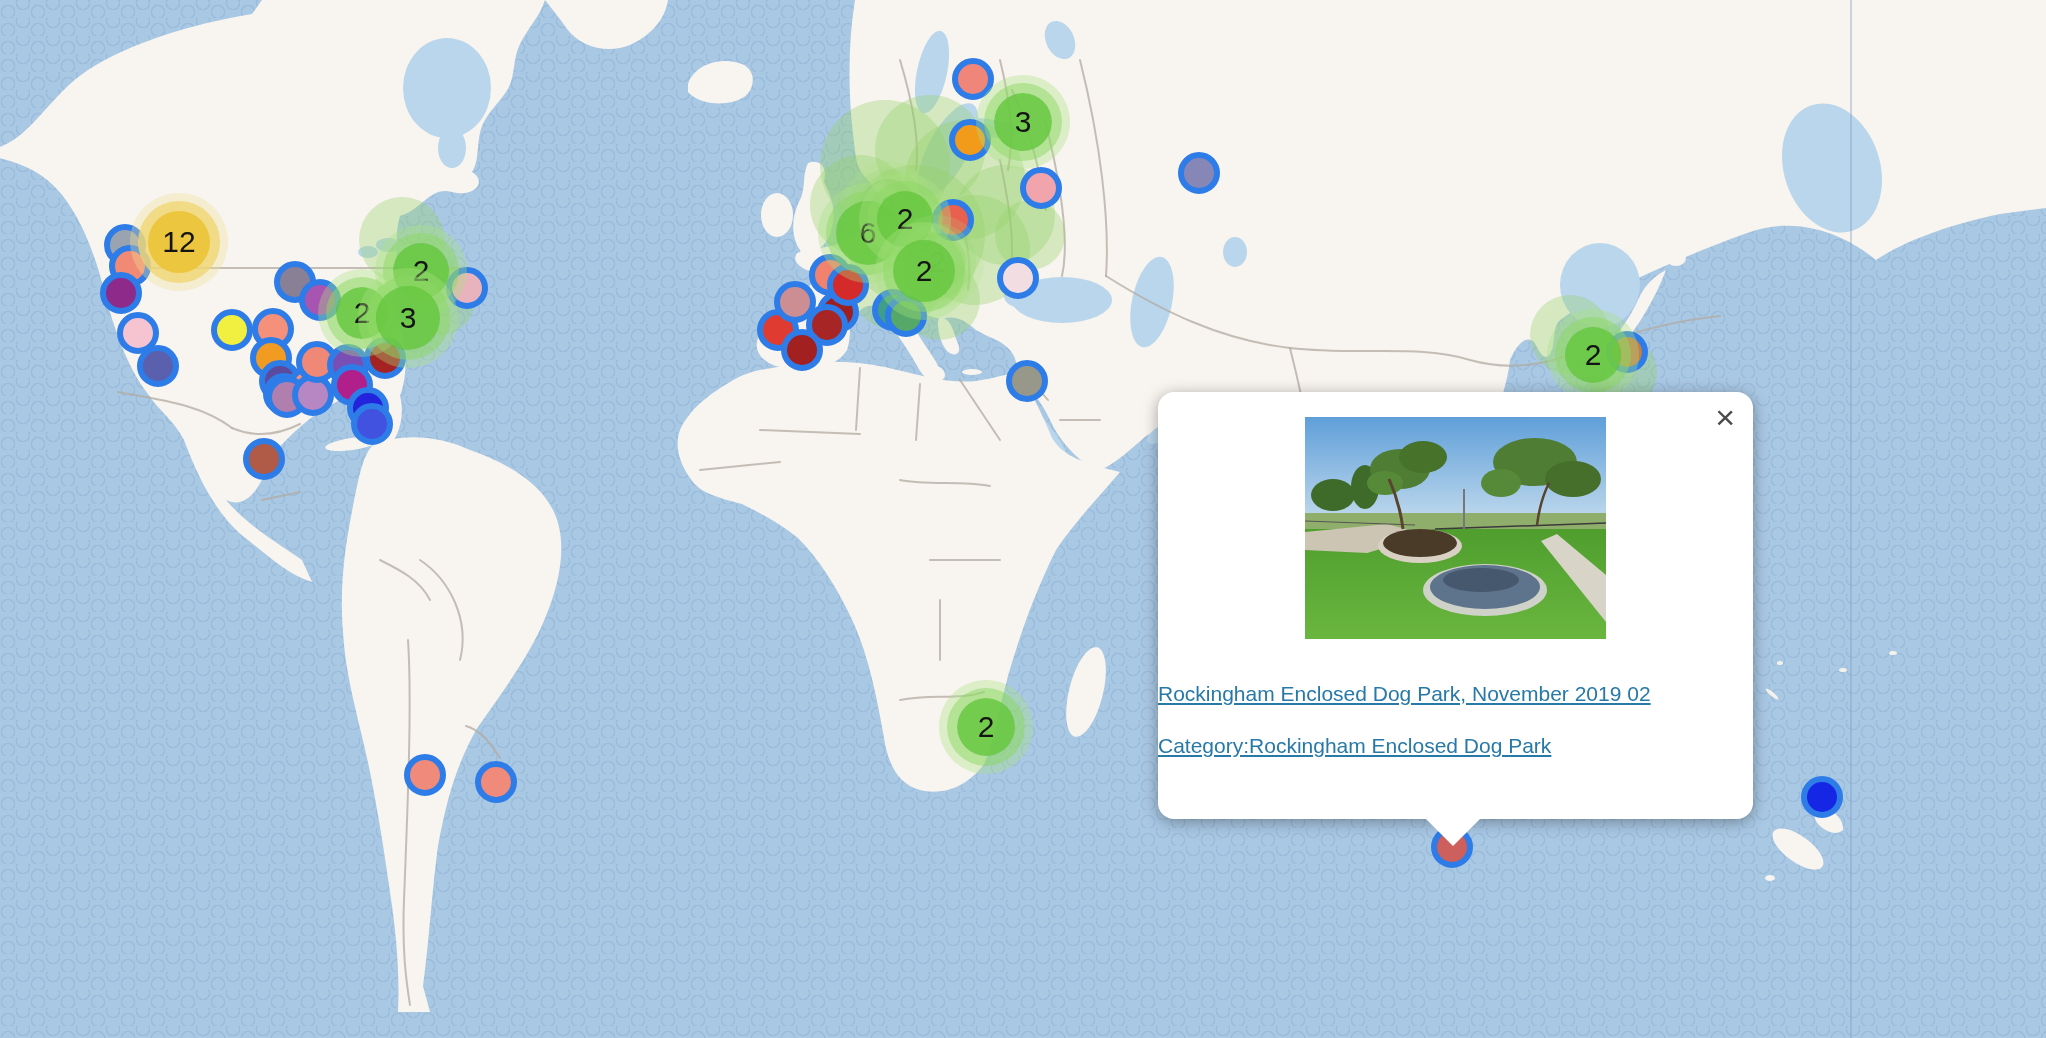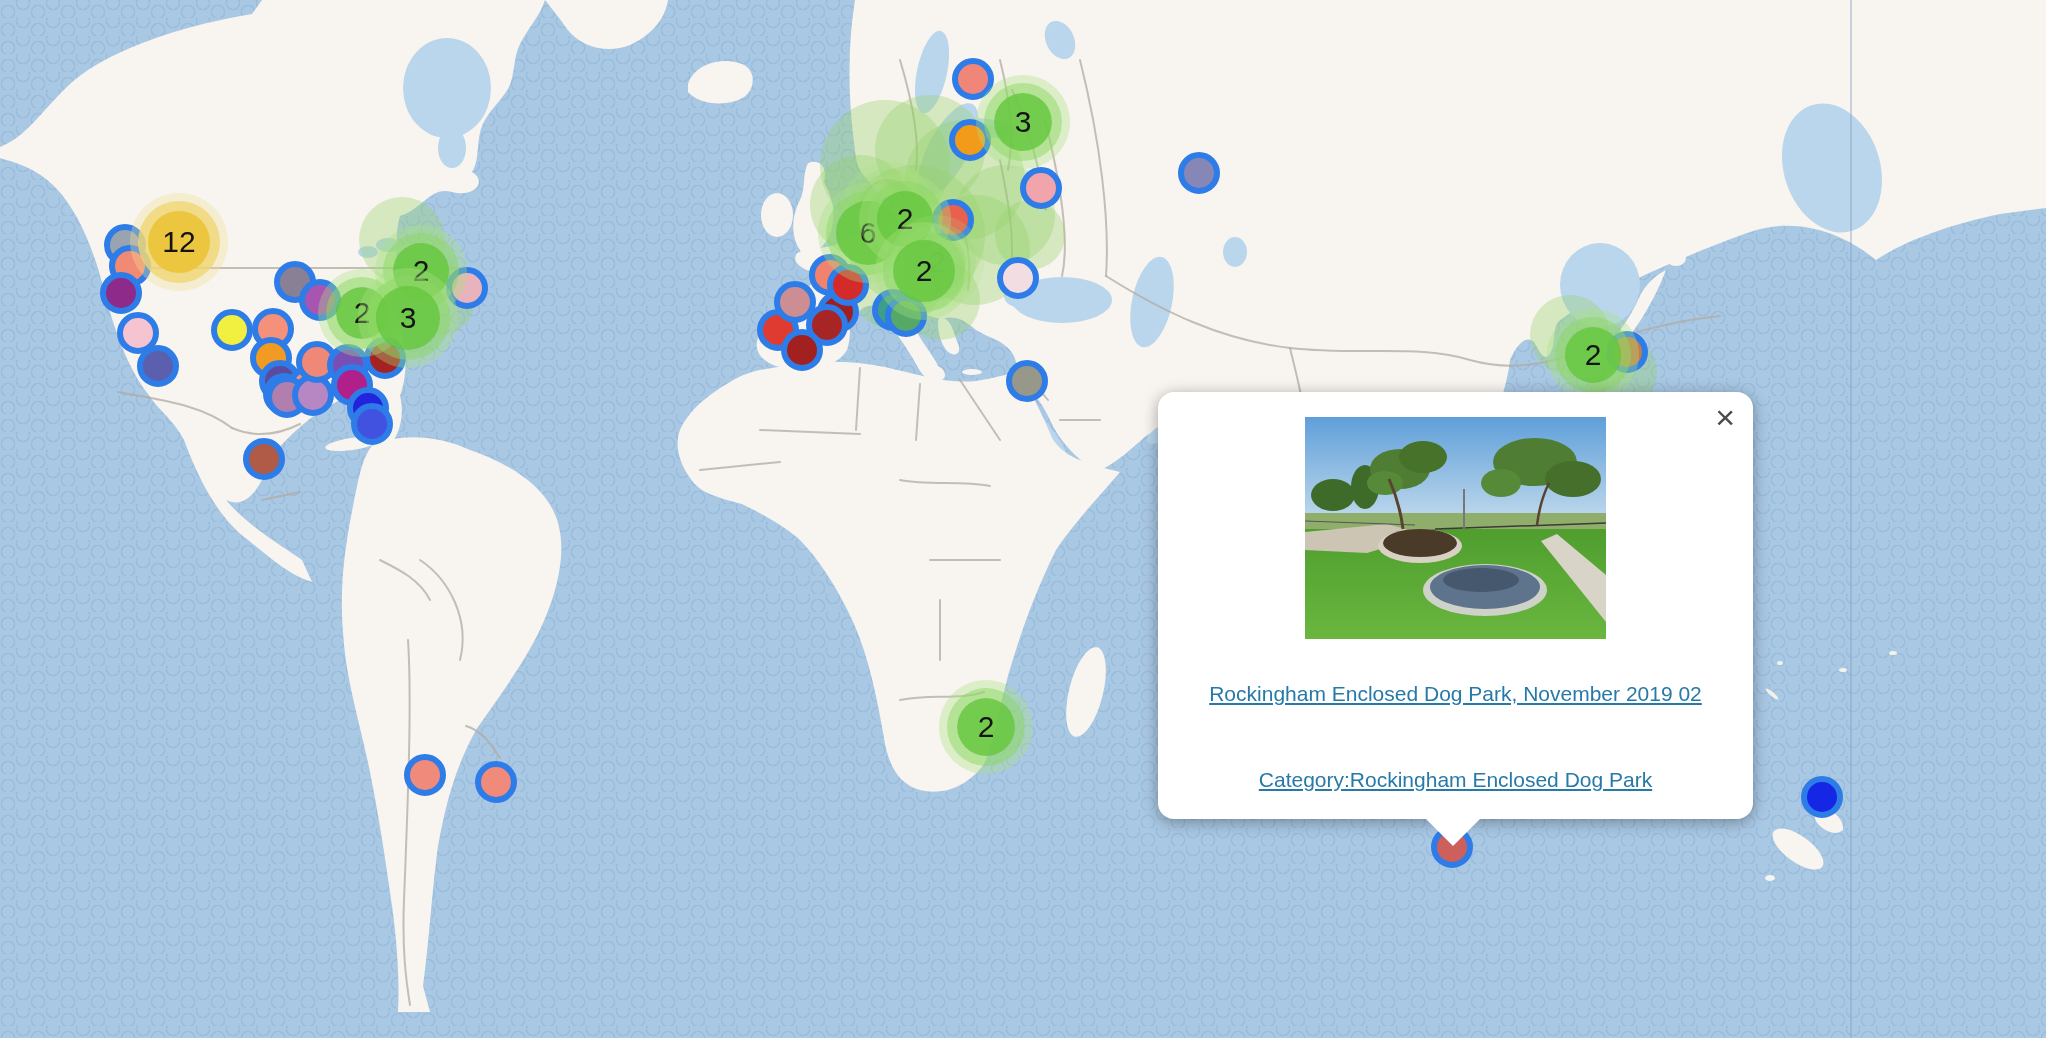--- a/index.html
+++ b/index.html
@@ -21,24 +21,24 @@
   .pmarker{z-index:4;border:6px solid var(--ring,#2d7ce8);}
   .cluster{z-index:5;display:flex;align-items:center;justify-content:center;font-size:30px;color:#141414;cursor:pointer;}
   .cluster span{line-height:1;}
   .popup{position:absolute;left:1158px;top:392px;width:595px;height:427px;background:#fff;border-radius:16px;
     box-shadow:0 3px 16px rgba(0,0,0,.35);z-index:10;}
   .popup-tail{position:absolute;left:267px;top:426px;width:0;height:0;
     border-left:28px solid transparent;border-right:28px solid transparent;border-top:28px solid #fff;}
   .popup-close{position:absolute;top:4px;right:14px;font-size:34px;color:#4a4a4a;background:none;border:none;cursor:pointer;
     font-family:"Liberation Sans",sans-serif;line-height:1;padding:4px;}
   .popup-photo{position:absolute;left:147px;top:25px;width:301px;height:222px;display:block;cursor:pointer;}
-  .popup-link{position:absolute;width:100%;text-align:center;font-size:21px;}
+  .popup-link{position:absolute;width:100%;font-size:21px;}
   .popup-link a{color:var(--link,#2779a8);text-decoration:underline;cursor:pointer;}
   .popup-title{top:290px;}
-  .popup-category{top:376px;}
+  .popup-category{top:342px;}
 </style>
 </head>
 <body style="--ocean: #a9c8e4; --land: #f8f4ef; --lake: #b9d6ec; --border: #b2aba2; --ring: #2d7ce8; --link: #2779a8;">
 
 <div class="map-canvas">
   <svg class="world" width="2046" height="1038" viewBox="0 0 2046 1038">
 
     <path class="land" d="M -10 150 C 30 142 48 96 88 70 C 128 44 190 24 252 14 L 262 0 L 545 0
       C 540 16 528 28 520 44 C 512 60 516 78 506 92 C 498 104 488 112 482 126 C 476 142 480 160 472 172
       C 488 182 474 198 452 192 C 430 186 422 210 400 216 C 392 242 402 272 392 302

